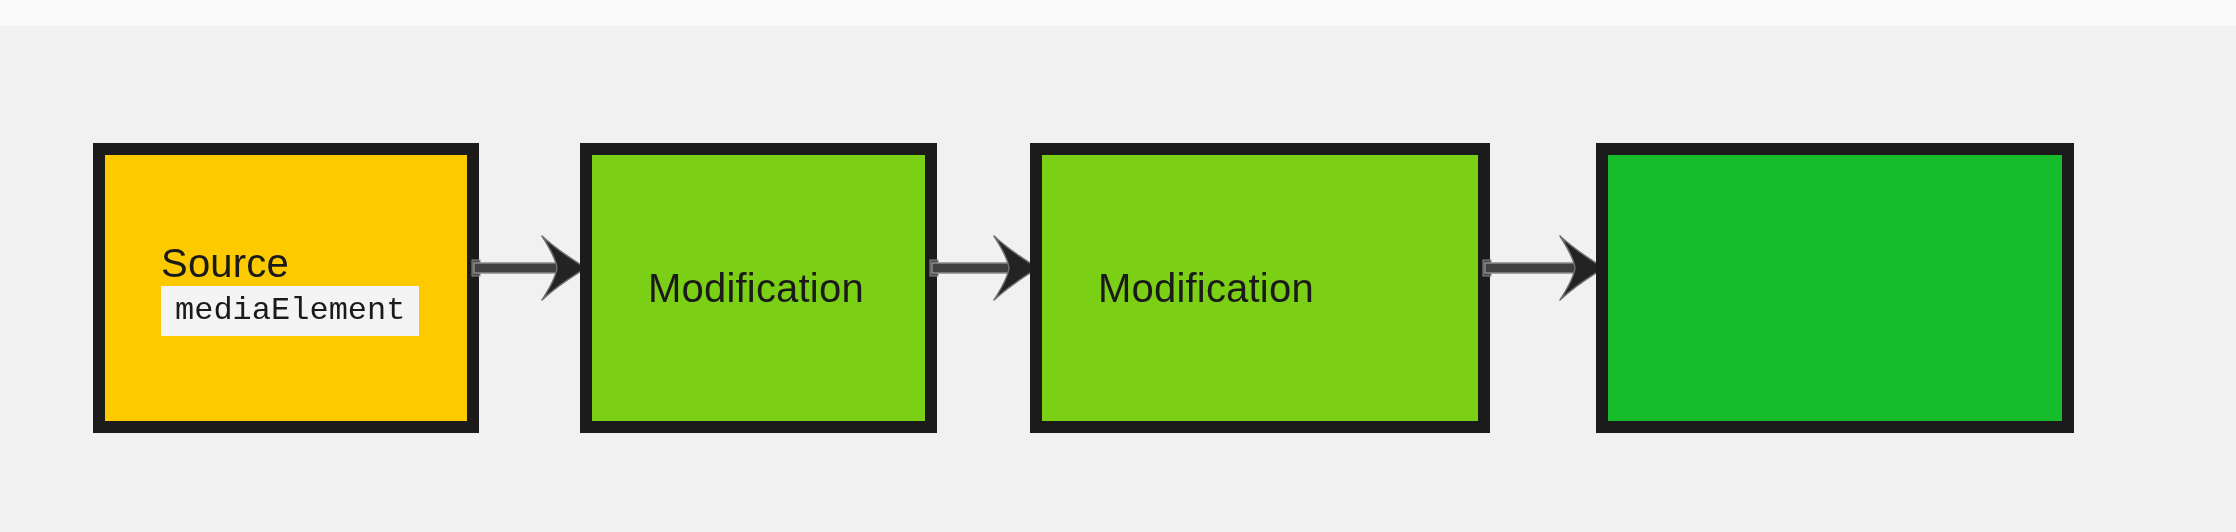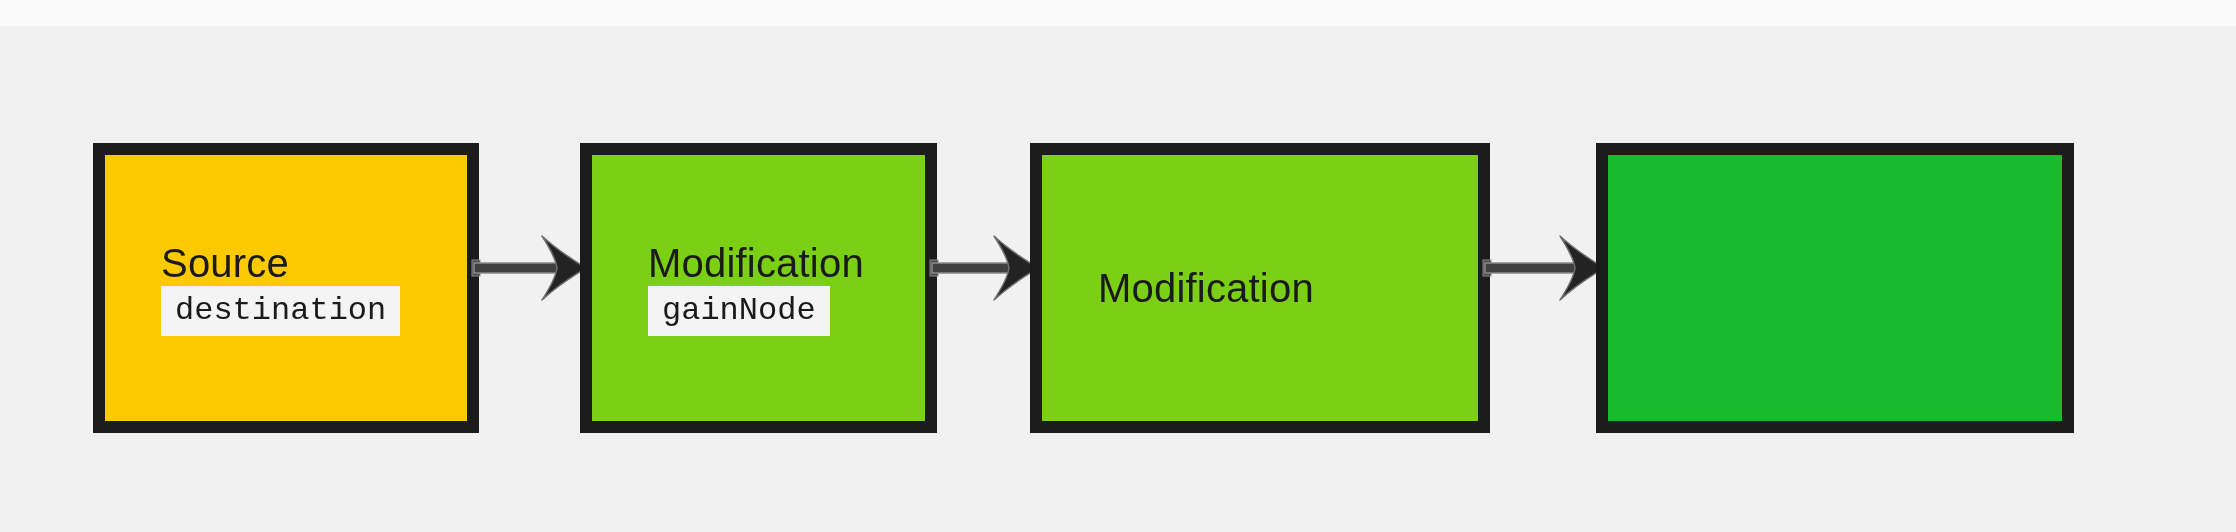--- a/index.html
+++ b/index.html
@@ -82,32 +82,31 @@
     stroke-linejoin: round;
   }
 </style>
 </head>
 <body>
 
 <div class="stage">
 
   <div class="node node-1" style="background-color: rgb(253, 202, 0);">
     <div class="node-title">Source</div>
-    <code class="node-code">destination</code>
+    <code class="node-code">mediaElement</code>
   </div>
 
   <svg class="arrow arrow-1" viewBox="0 0 118 74" aria-hidden="true">
     <rect class="arrow-nub" x="2" y="29" width="8" height="16"></rect>
     <rect class="arrow-shaft" x="4" y="32" width="84" height="10"></rect>
     <path class="arrow-head" transform="translate(116,37)" d="M 0,0 C -14,-9 -28,-17 -44,-32 C -33,-15 -30,-7 -29,0 C -30,7 -33,15 -44,32 C -28,17 -14,9 0,0 Z"></path>
   </svg>
 
   <div class="node node-2" style="background-color: rgb(123, 208, 22);">
     <div class="node-title">Modification</div>
-    <code class="node-code">gainNode</code>
   </div>
 
   <svg class="arrow arrow-2" viewBox="0 0 112 74" aria-hidden="true">
     <rect class="arrow-nub" x="2" y="29" width="8" height="16"></rect>
     <rect class="arrow-shaft" x="4" y="32" width="78" height="10"></rect>
     <path class="arrow-head" transform="translate(110,37)" d="M 0,0 C -14,-9 -28,-17 -44,-32 C -33,-15 -30,-7 -29,0 C -30,7 -33,15 -44,32 C -28,17 -14,9 0,0 Z"></path>
   </svg>
 
   <div class="node node-3" style="background-color: rgb(123, 208, 22);">
     <div class="node-title">Modification</div>

